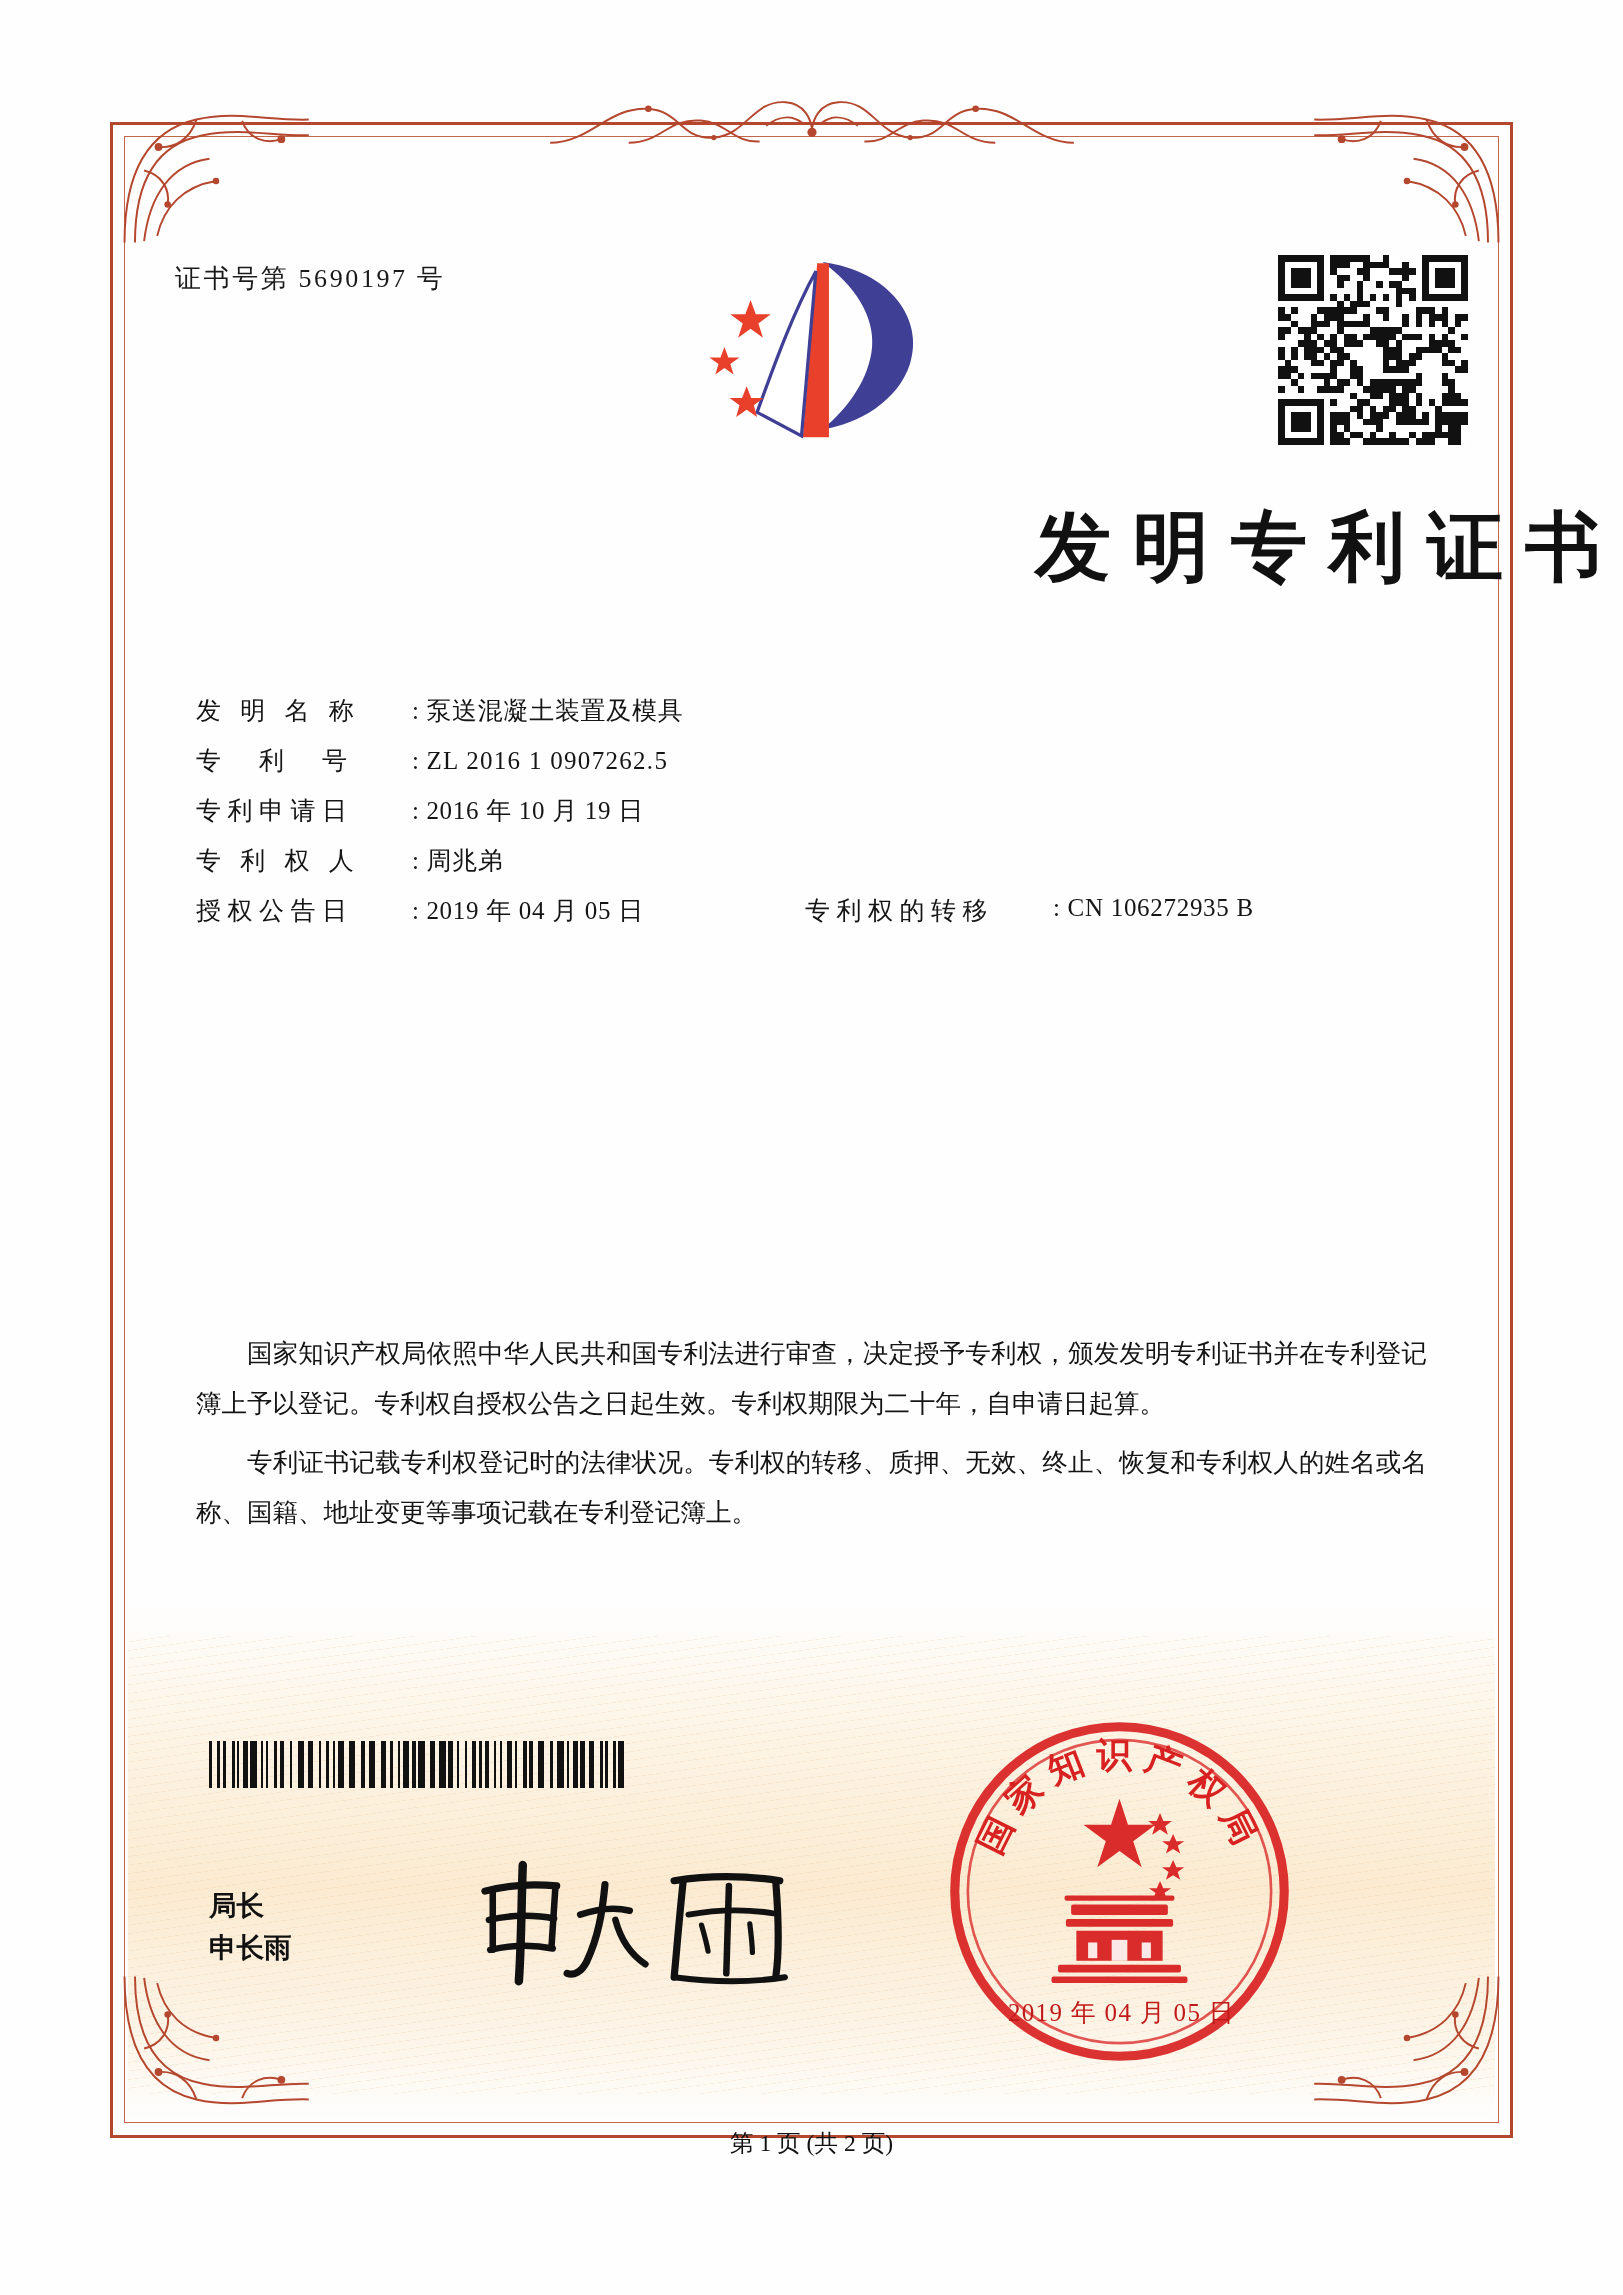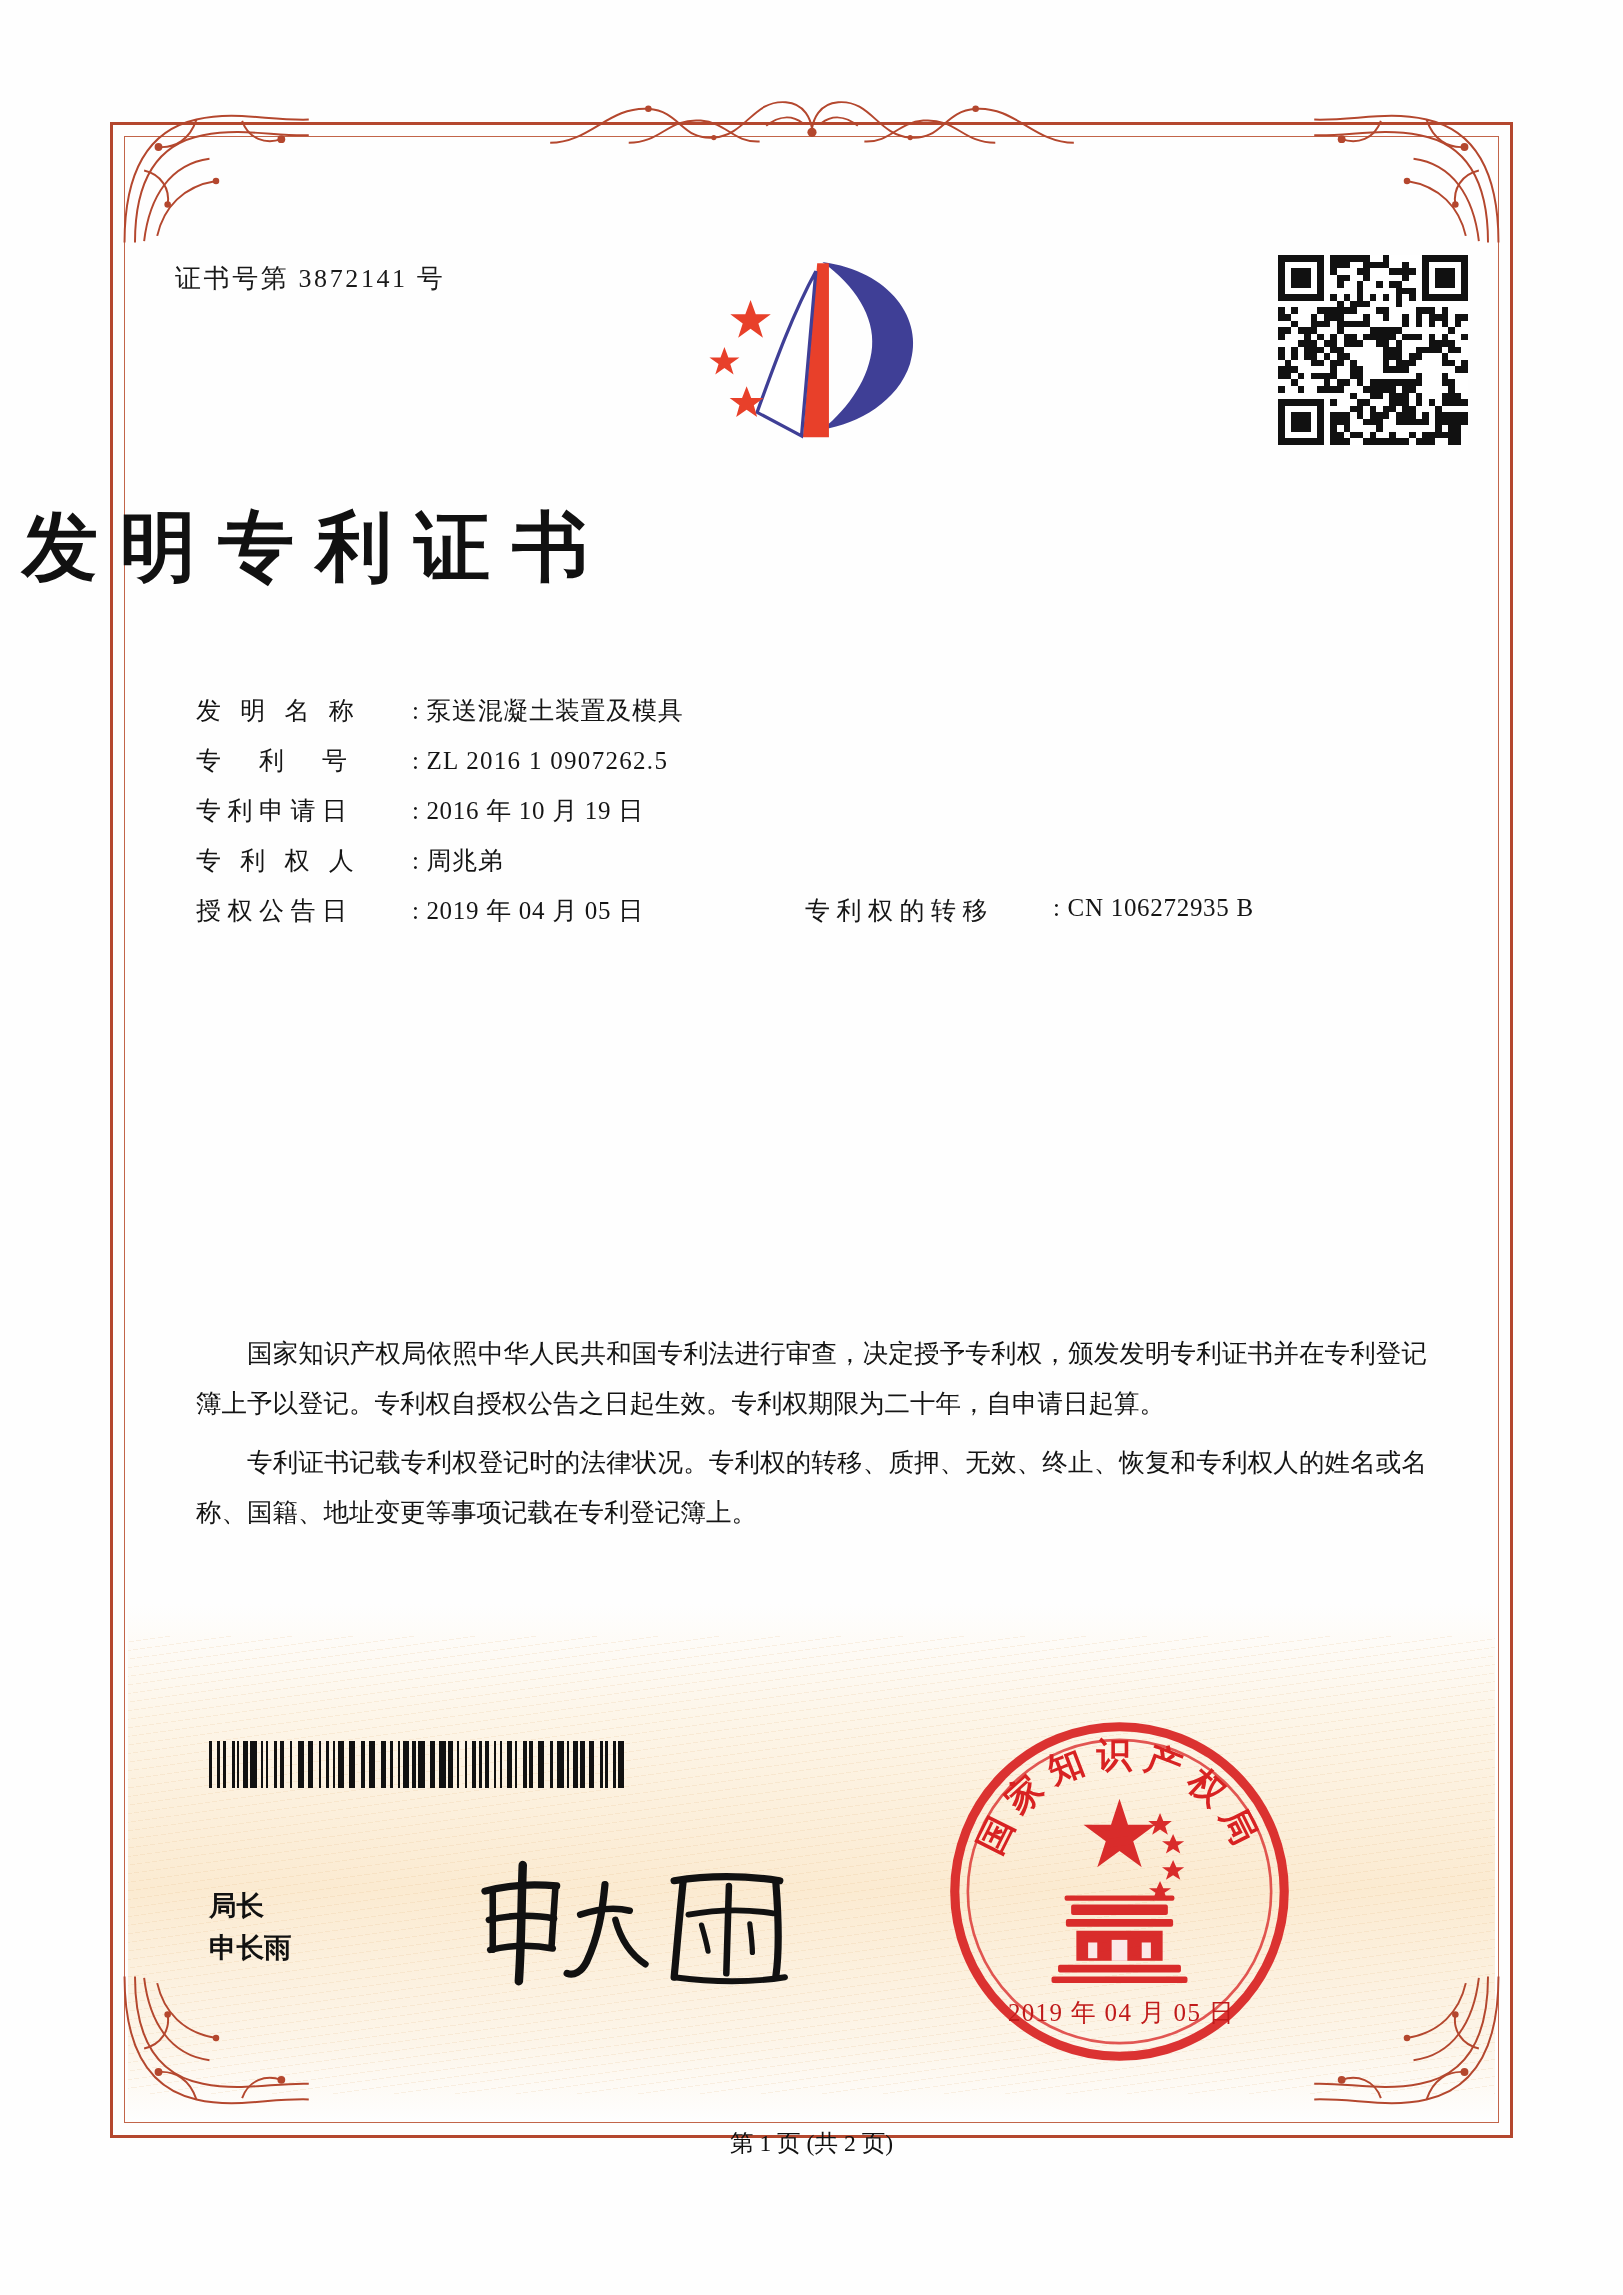--- a/index.html
+++ b/index.html
@@ -128,21 +128,21 @@
     height: 190px;
   }
   .qr canvas, .qr svg { display:block; }
 
   
   .title {
     position: absolute;
     left: 0;
     top: 497px;
     width: 1623px;
-    text-align: left;
+    text-align: right;
     font-size: 76px;
     font-weight: bold;
     letter-spacing: 22px;
     text-indent: 22px;
     color: #111;
     font-family: "Liberation Serif", "DejaVu Serif", serif;
   }
 
   
   .fields {
@@ -379,21 +379,21 @@
       </g>
       <g fill="#b4472e">
         <circle cx="250" cy="92" r="6"></circle>
         <circle cx="62" cy="104" r="6"></circle>
         <circle cx="76" cy="192" r="5"></circle>
         <circle cx="150" cy="156" r="5"></circle>
       </g>
     </svg>
   </div>
 
-  <div class="cert-no">证书号第 3872141 号</div>
+  <div class="cert-no">证书号第 5690197 号</div>
 
   <div class="logo">
     <svg viewBox="0 0 380 300" xmlns="http://www.w3.org/2000/svg">
 
       <path d="M196 20 C 300 34, 352 108, 330 176 C 312 232, 252 268, 196 276
                C 238 242, 268 196, 272 150 C 276 104, 246 56, 196 20 Z" fill="#3f3f96"></path>
 
       <path d="M188 22 L 206 22 L 206 288 L 166 288 Z" fill="#e8402a"></path>
 
       <path d="M188 30 L 166 288 L 92 246 C 120 168, 150 92, 188 30 Z" fill="#3f3f96" opacity="0.0"></path>

